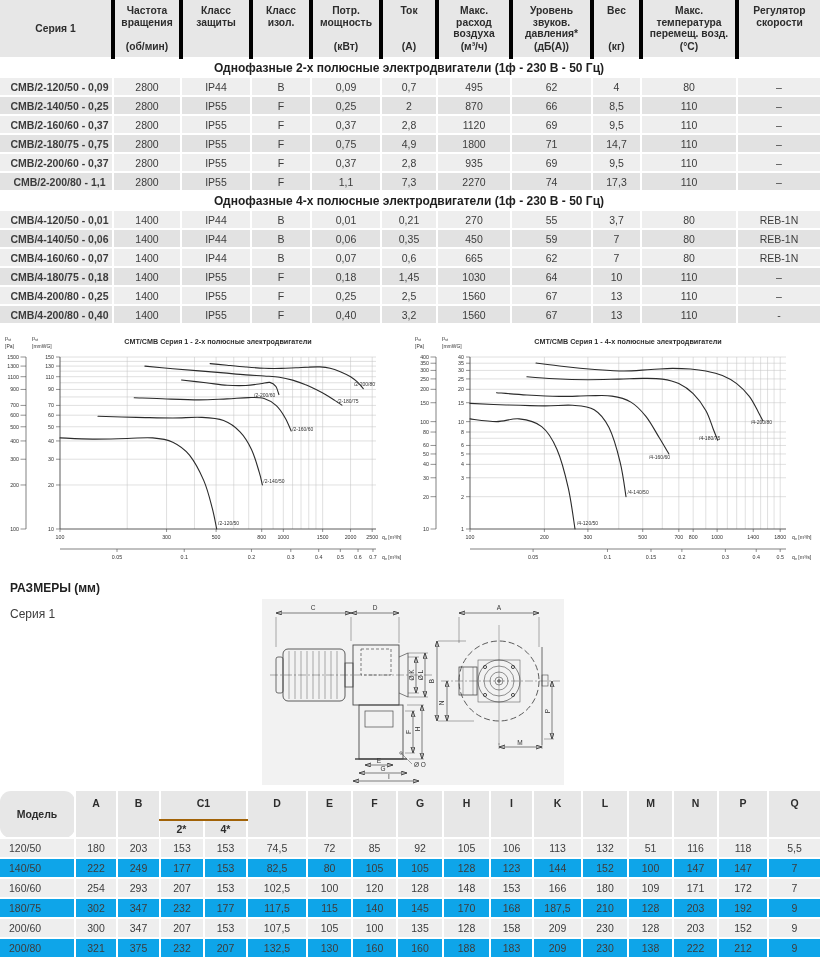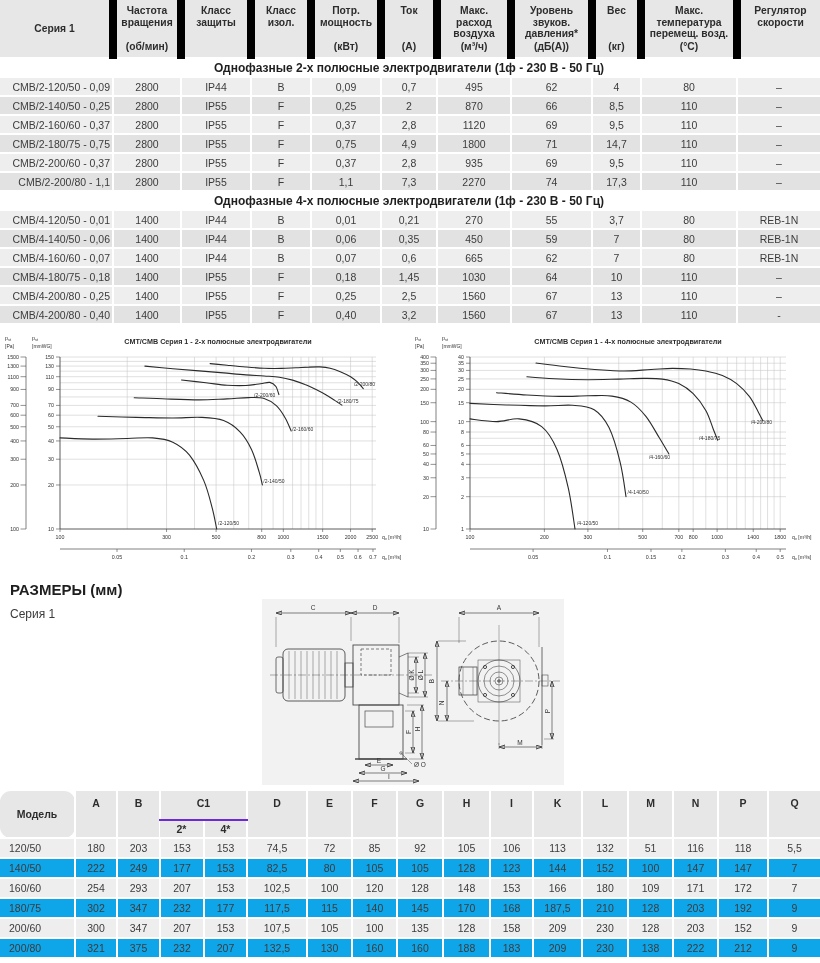--- a/index.html
+++ b/index.html
@@ -3,48 +3,48 @@
 <meta charset="utf-8">
 <style>
   html,body{margin:0;padding:0;background:#fff;}
   body{font-family:"Liberation Sans",sans-serif;color:#3c3c3c;}
   .page{width:820px;height:963px;background:#fff;overflow:hidden;position:relative;}
 
   table{border-collapse:collapse;table-layout:fixed;width:820px;}
   td,th{overflow:hidden;}
 
   
-  .spec thead th{background:#e7e7e7;font-weight:bold;color:#2d2d2d;padding:0;vertical-align:top;border-left:8px solid #000000;font-size:10.3px;}
+  .spec thead th{background:#e7e7e7;font-weight:bold;color:#2d2d2d;padding:0;vertical-align:top;border-left:4px solid #000000;font-size:10.3px;}
   .spec thead th:first-child{border-left:none;}
   .hwrap{display:flex;flex-direction:column;justify-content:space-between;height:57px;padding:5px 3px 4px;box-sizing:border-box;line-height:1.12;}
   .hwrap.center{justify-content:center;}
   .spec tbody td{background:#eeeeee;border-left:2px solid #fff;border-top:2px solid #fff;text-align:center;height:17px;font-size:10.5px;color:#3c3c3c;padding:0 2px;}
-  .spec tbody td:first-child{border-left:none;text-align:right;padding-left:9px;}
+  .spec tbody td:first-child{border-left:none;text-align:center;padding-left:9px;font-weight:bold;}
   .spec tr.alt td{background:#e2e2e2;}
   .spec tr.sec td{background:#fff;font-weight:bold;font-size:12px;color:#1f1f1f;height:17px;text-align:center;padding-left:0;}
 
   
   .charts{display:flex;margin-top:8px;}
   .chart{width:410px;height:240px;}
   .chart svg{display:block;}
 
   
   .dimsec{position:relative;height:212px;margin-top:8px;}
-  .dimhead{position:absolute;left:10px;top:2px;font-size:15px;font-weight:bold;color:#1f1f1f;}
+  .dimhead{position:absolute;left:10px;top:2px;font-size:12px;font-weight:bold;color:#1f1f1f;}
   .dimsub{position:absolute;left:10px;top:28px;font-size:12px;color:#3c3c3c;}
   .panel{position:absolute;left:262px;top:20px;width:302px;height:186px;background:#f2f2f2;}
 
   
   .dim thead th{background:#e7e7e7;font-weight:bold;color:#2d2d2d;border-left:2px solid #fff;font-size:10.5px;padding:0;}
   .dim thead th:first-child{border-left:none;}
   .dim thead tr.r1 th{height:22px;}
   .dim thead tr.r2 th{height:16px;}
   .dim thead th.letter{vertical-align:top;padding-top:6px;}
   .dim thead th.model{vertical-align:middle;border-radius:11px;}
-  .dim thead th.c1{vertical-align:top;padding-top:6px;border-bottom:2px solid #6d28d9;}
+  .dim thead th.c1{vertical-align:top;padding-top:6px;border-bottom:2px solid #a16207;}
   .dim tbody td{background:#eeeeee;border-left:2px solid #fff;border-top:2px solid #fff;text-align:center;height:18px;font-size:10.5px;padding:0 2px;}
   .dim tbody td:first-child{border-left:none;text-align:left;padding-left:9px;}
   .dim tr.alt td{background:#0ea5e9;}
 
   
   .draw line,.draw rect,.draw circle,.draw path,.draw polyline{stroke:#4a4a4a;fill:none;}
   .draw text{fill:#333;font-size:6.5px;stroke:none;font-family:"Liberation Sans",sans-serif;}
 </style>
 </head>
 <body>

